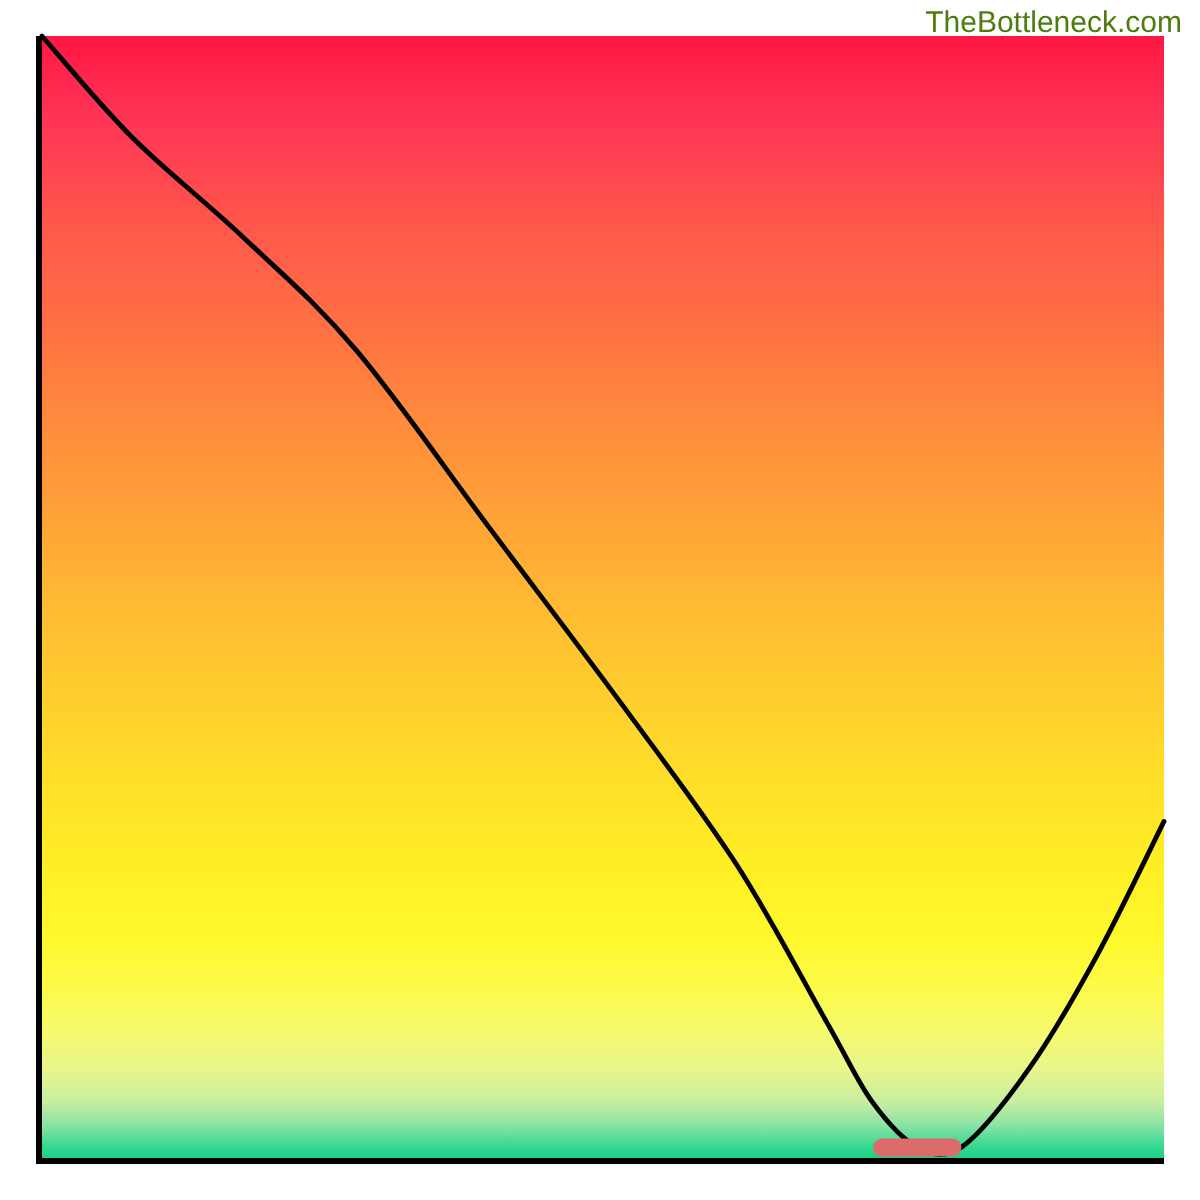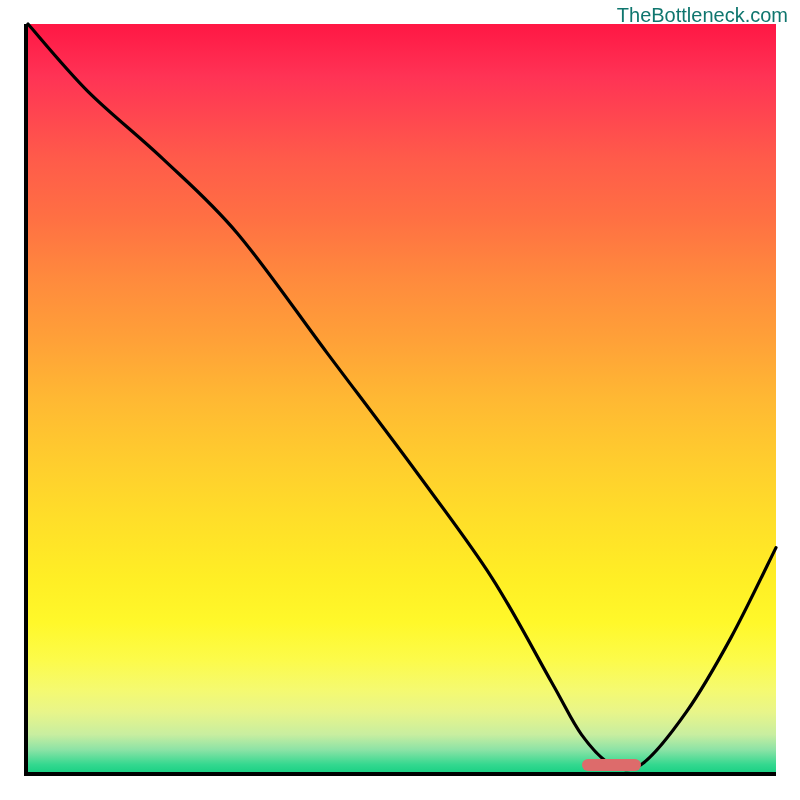--- a/index.html
+++ b/index.html
@@ -8,21 +8,21 @@
     width: 800px;
     height: 800px;
     position: relative;
     font-family: Arial, sans-serif;
     background: #fff;
   }
   .watermark {
     position: absolute;
     top: 4px;
     right: 12px;
-    color: #0f766e;
+    color: #4d7c0f;
     font-size: 20px;
     font-weight: 500;
     z-index: 10;
   }
   .plot-area {
     position: absolute;
     left: 24px;
     top: 24px;
     width: 752px;
     height: 752px;

